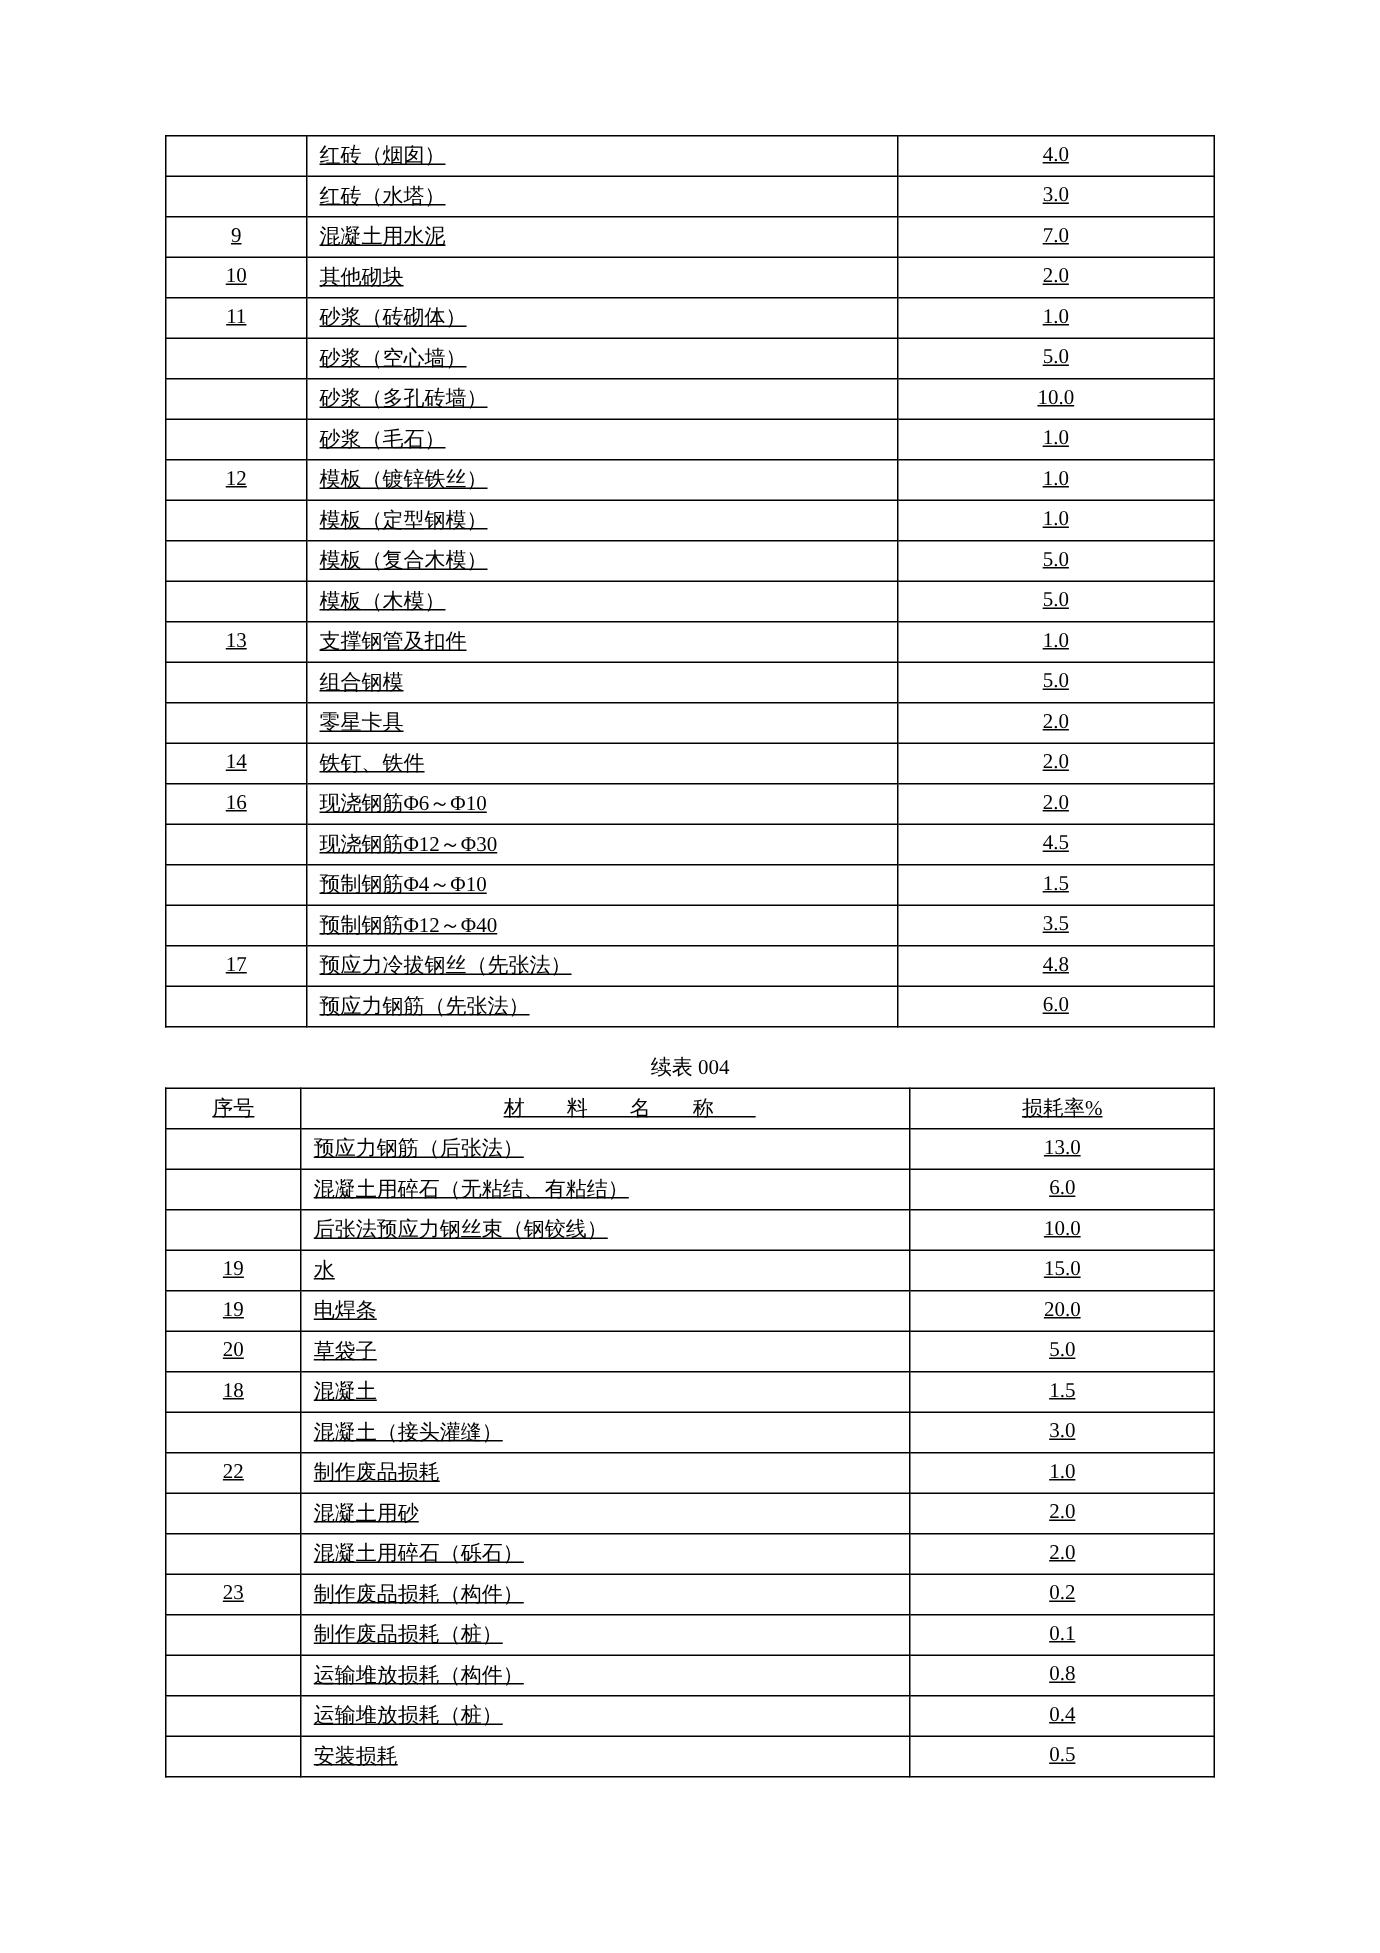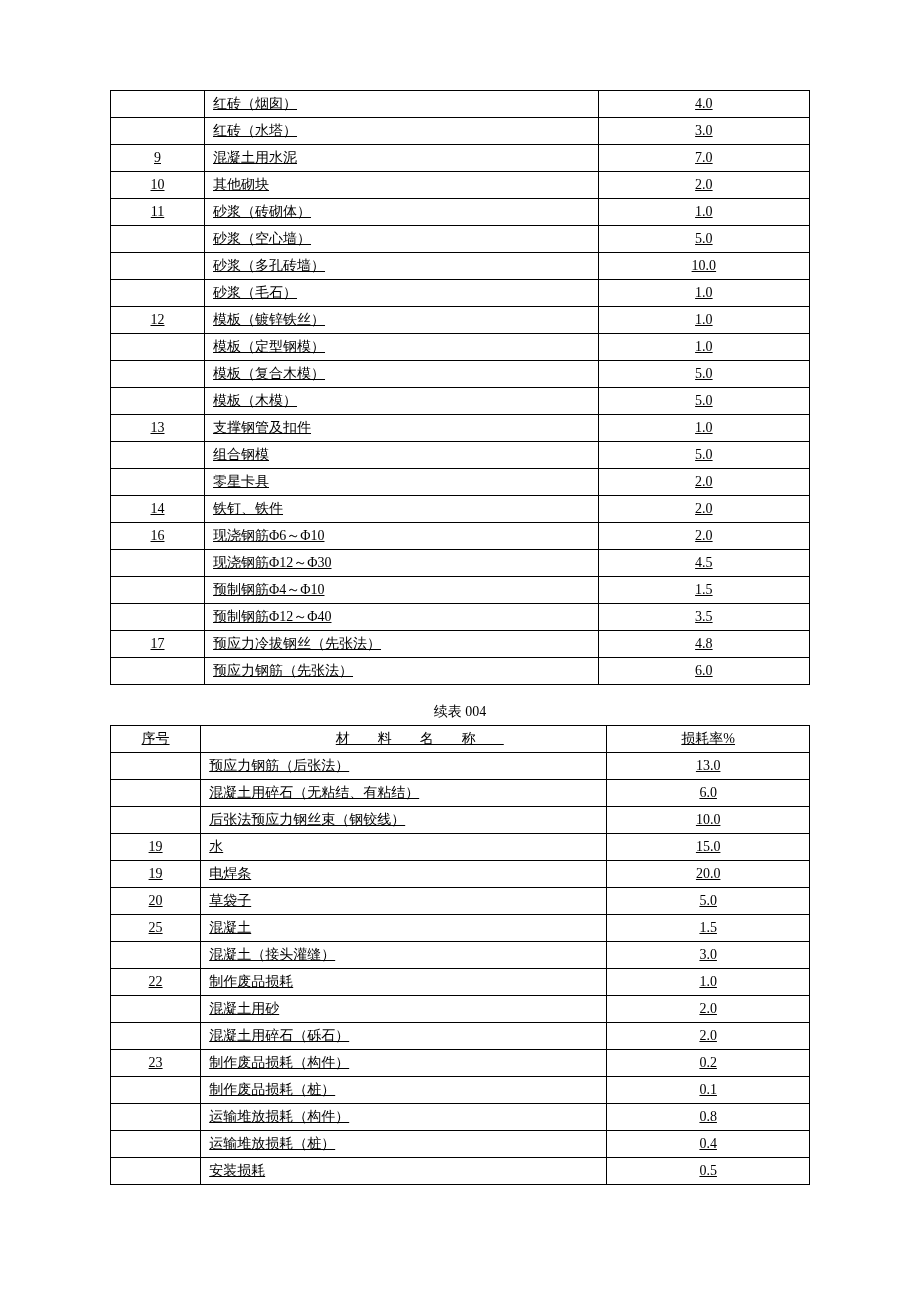--- a/index.html
+++ b/index.html
@@ -197,21 +197,21 @@
         <td class="col-seq">19</td>
         <td class="col-name">电焊条</td>
         <td class="col-rate">20.0</td>
       </tr>
       <tr>
         <td class="col-seq">20</td>
         <td class="col-name">草袋子</td>
         <td class="col-rate">5.0</td>
       </tr>
       <tr>
-        <td class="col-seq">25</td>
+        <td class="col-seq">18</td>
         <td class="col-name">混凝土</td>
         <td class="col-rate">1.5</td>
       </tr>
       <tr>
         <td class="col-seq"></td>
         <td class="col-name">混凝土（接头灌缝）</td>
         <td class="col-rate">3.0</td>
       </tr>
       <tr>
         <td class="col-seq">22</td>

